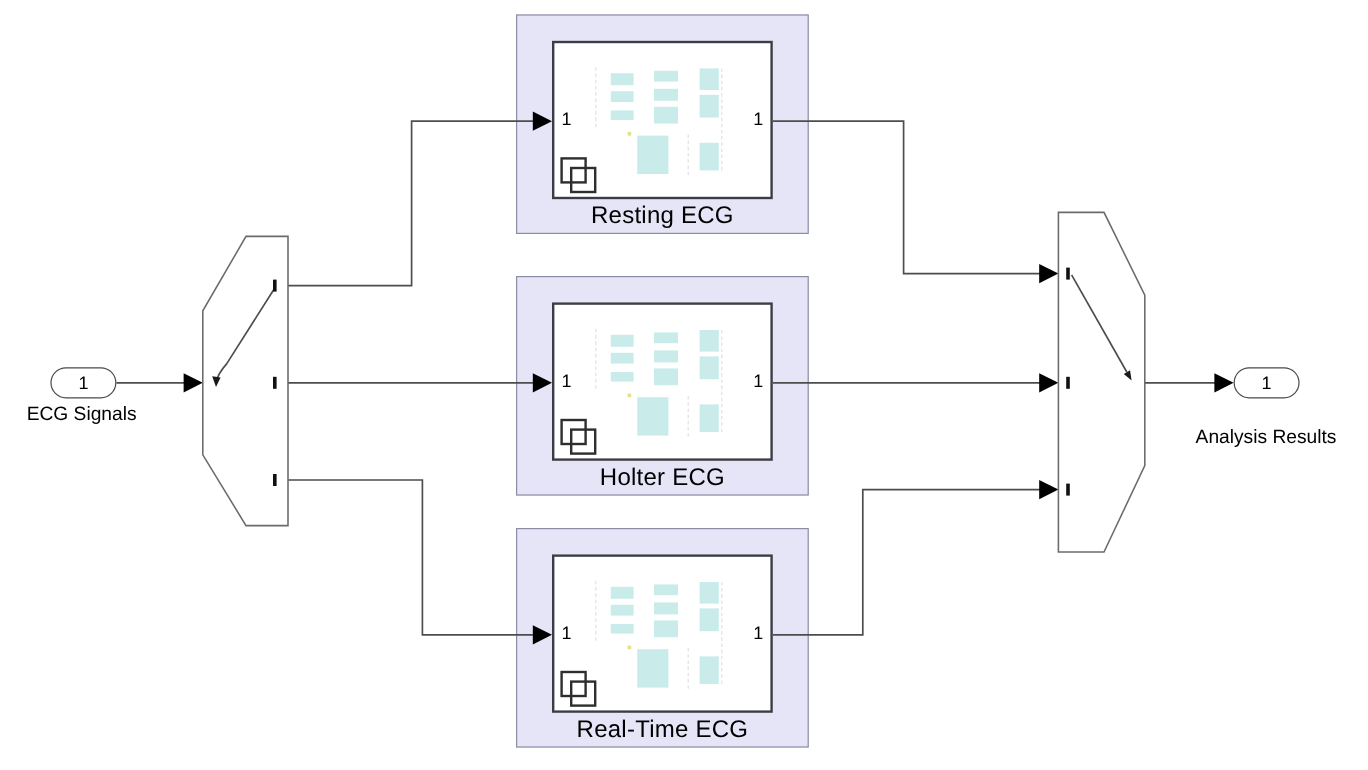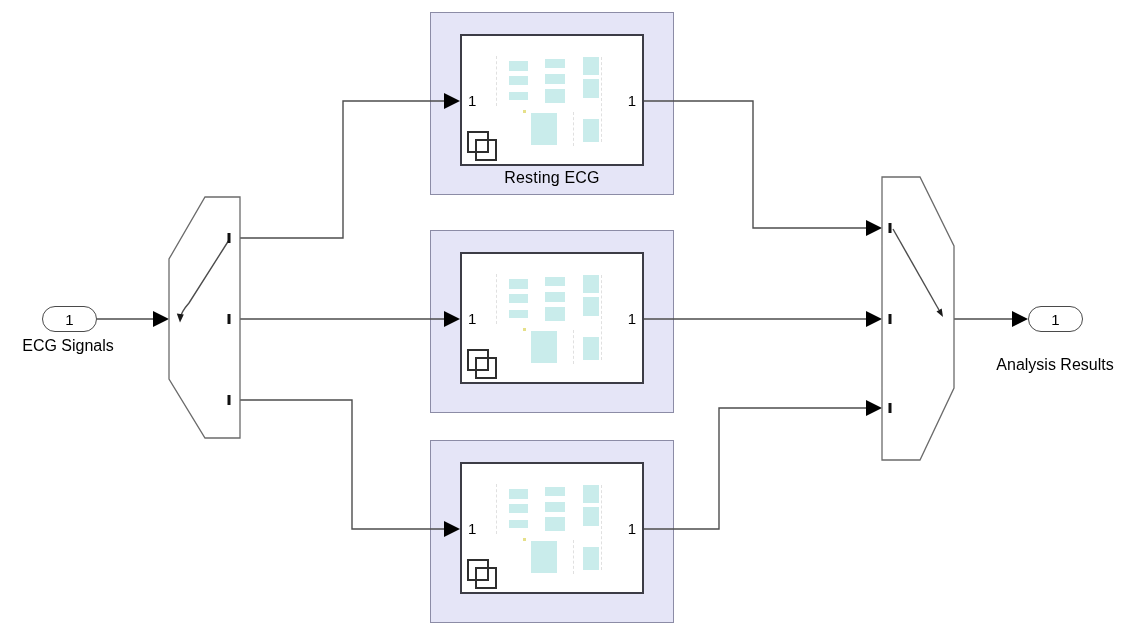--- a/index.html
+++ b/index.html
@@ -36,21 +36,21 @@
     box-sizing:border-box;
   }
   .subsys .port-label {
     position:absolute; top:50%; transform:translateY(-50%);
     font-size:15px; line-height:1; color:var(--ink);
   }
   .subsys .port-in  { left:6px; }
   .subsys .port-out { right:6px; }
   .subsys .name {
     position:absolute; left:0; top:156px; width:100%;
-    text-align:center; font-size:16px; color:var(--ink); letter-spacing:0.2px;
+    text-align:center; font-size:20px; color:var(--ink); letter-spacing:0.2px;
   }
   .thumb { position:absolute; left:0; top:0; right:0; bottom:0; overflow:hidden; }
   .thumb .t-rect { position:absolute; background:var(--thumb-fill); }
   .thumb .t-dash { position:absolute; width:0; border-left:1px dashed #e0e0e0; }
   .thumb .t-dot  { position:absolute; background:var(--thumb-dot); }
   .badge { position:absolute; left:5px; bottom:2px; width:33px; height:31px; }
   .badge .sq1, .badge .sq2 { position:absolute; width:18px; height:18px; border:2.5px solid #2e2e2e; background:transparent; box-sizing:content-box; }
   .badge .sq1 { left:0; top:0; }
   .badge .sq2 { left:8px; top:8px; }
 
@@ -114,20 +114,21 @@
           <div class="t-rect" style="left: 121px; top: 83px; width: 16px; height: 23px;"></div>
           <div class="t-dot" style="left: 61px; top: 74px; width: 3px; height: 3px;"></div>
         </div>
       <span class="port-label port-in">1</span>
       <span class="port-label port-out">1</span>
       <div class="badge">
         <div class="sq1"></div>
         <div class="sq2"></div>
       </div>
     </div>
+    <div class="name">Holter ECG</div>
   </div>
 
   <div class="subsys" style="top:440px">
     <div class="inner">
       <div class="thumb">
           <div class="t-dash" style="left: 34px; top: 20px; height: 50px;"></div>
           <div class="t-dash" style="left: 111px; top: 76px; height: 34px;"></div>
           <div class="t-dash" style="left: 139px; top: 21px; height: 85px;"></div>
           <div class="t-rect" style="left: 47px; top: 25px; width: 19px; height: 10px;"></div>
           <div class="t-rect" style="left: 47px; top: 40px; width: 19px; height: 9px;"></div>
@@ -141,20 +142,21 @@
           <div class="t-rect" style="left: 121px; top: 83px; width: 16px; height: 23px;"></div>
           <div class="t-dot" style="left: 61px; top: 74px; width: 3px; height: 3px;"></div>
         </div>
       <span class="port-label port-in">1</span>
       <span class="port-label port-out">1</span>
       <div class="badge">
         <div class="sq1"></div>
         <div class="sq2"></div>
       </div>
     </div>
+    <div class="name">Real-Time ECG</div>
   </div>
 
   <svg class="overlay" viewBox="0 0 1140 642">
 
     <g stroke="var(--wire)" stroke-width="1.4" fill="none">
       <polyline points="97,319 155,319"></polyline>
       <polyline points="240,238 343,238 343,101 446,101"></polyline>
       <polyline points="240,319 446,319"></polyline>
       <polyline points="240,400 352,400 352,529 446,529"></polyline>
       <polyline points="644,101 753,101 753,228 868,228"></polyline>

